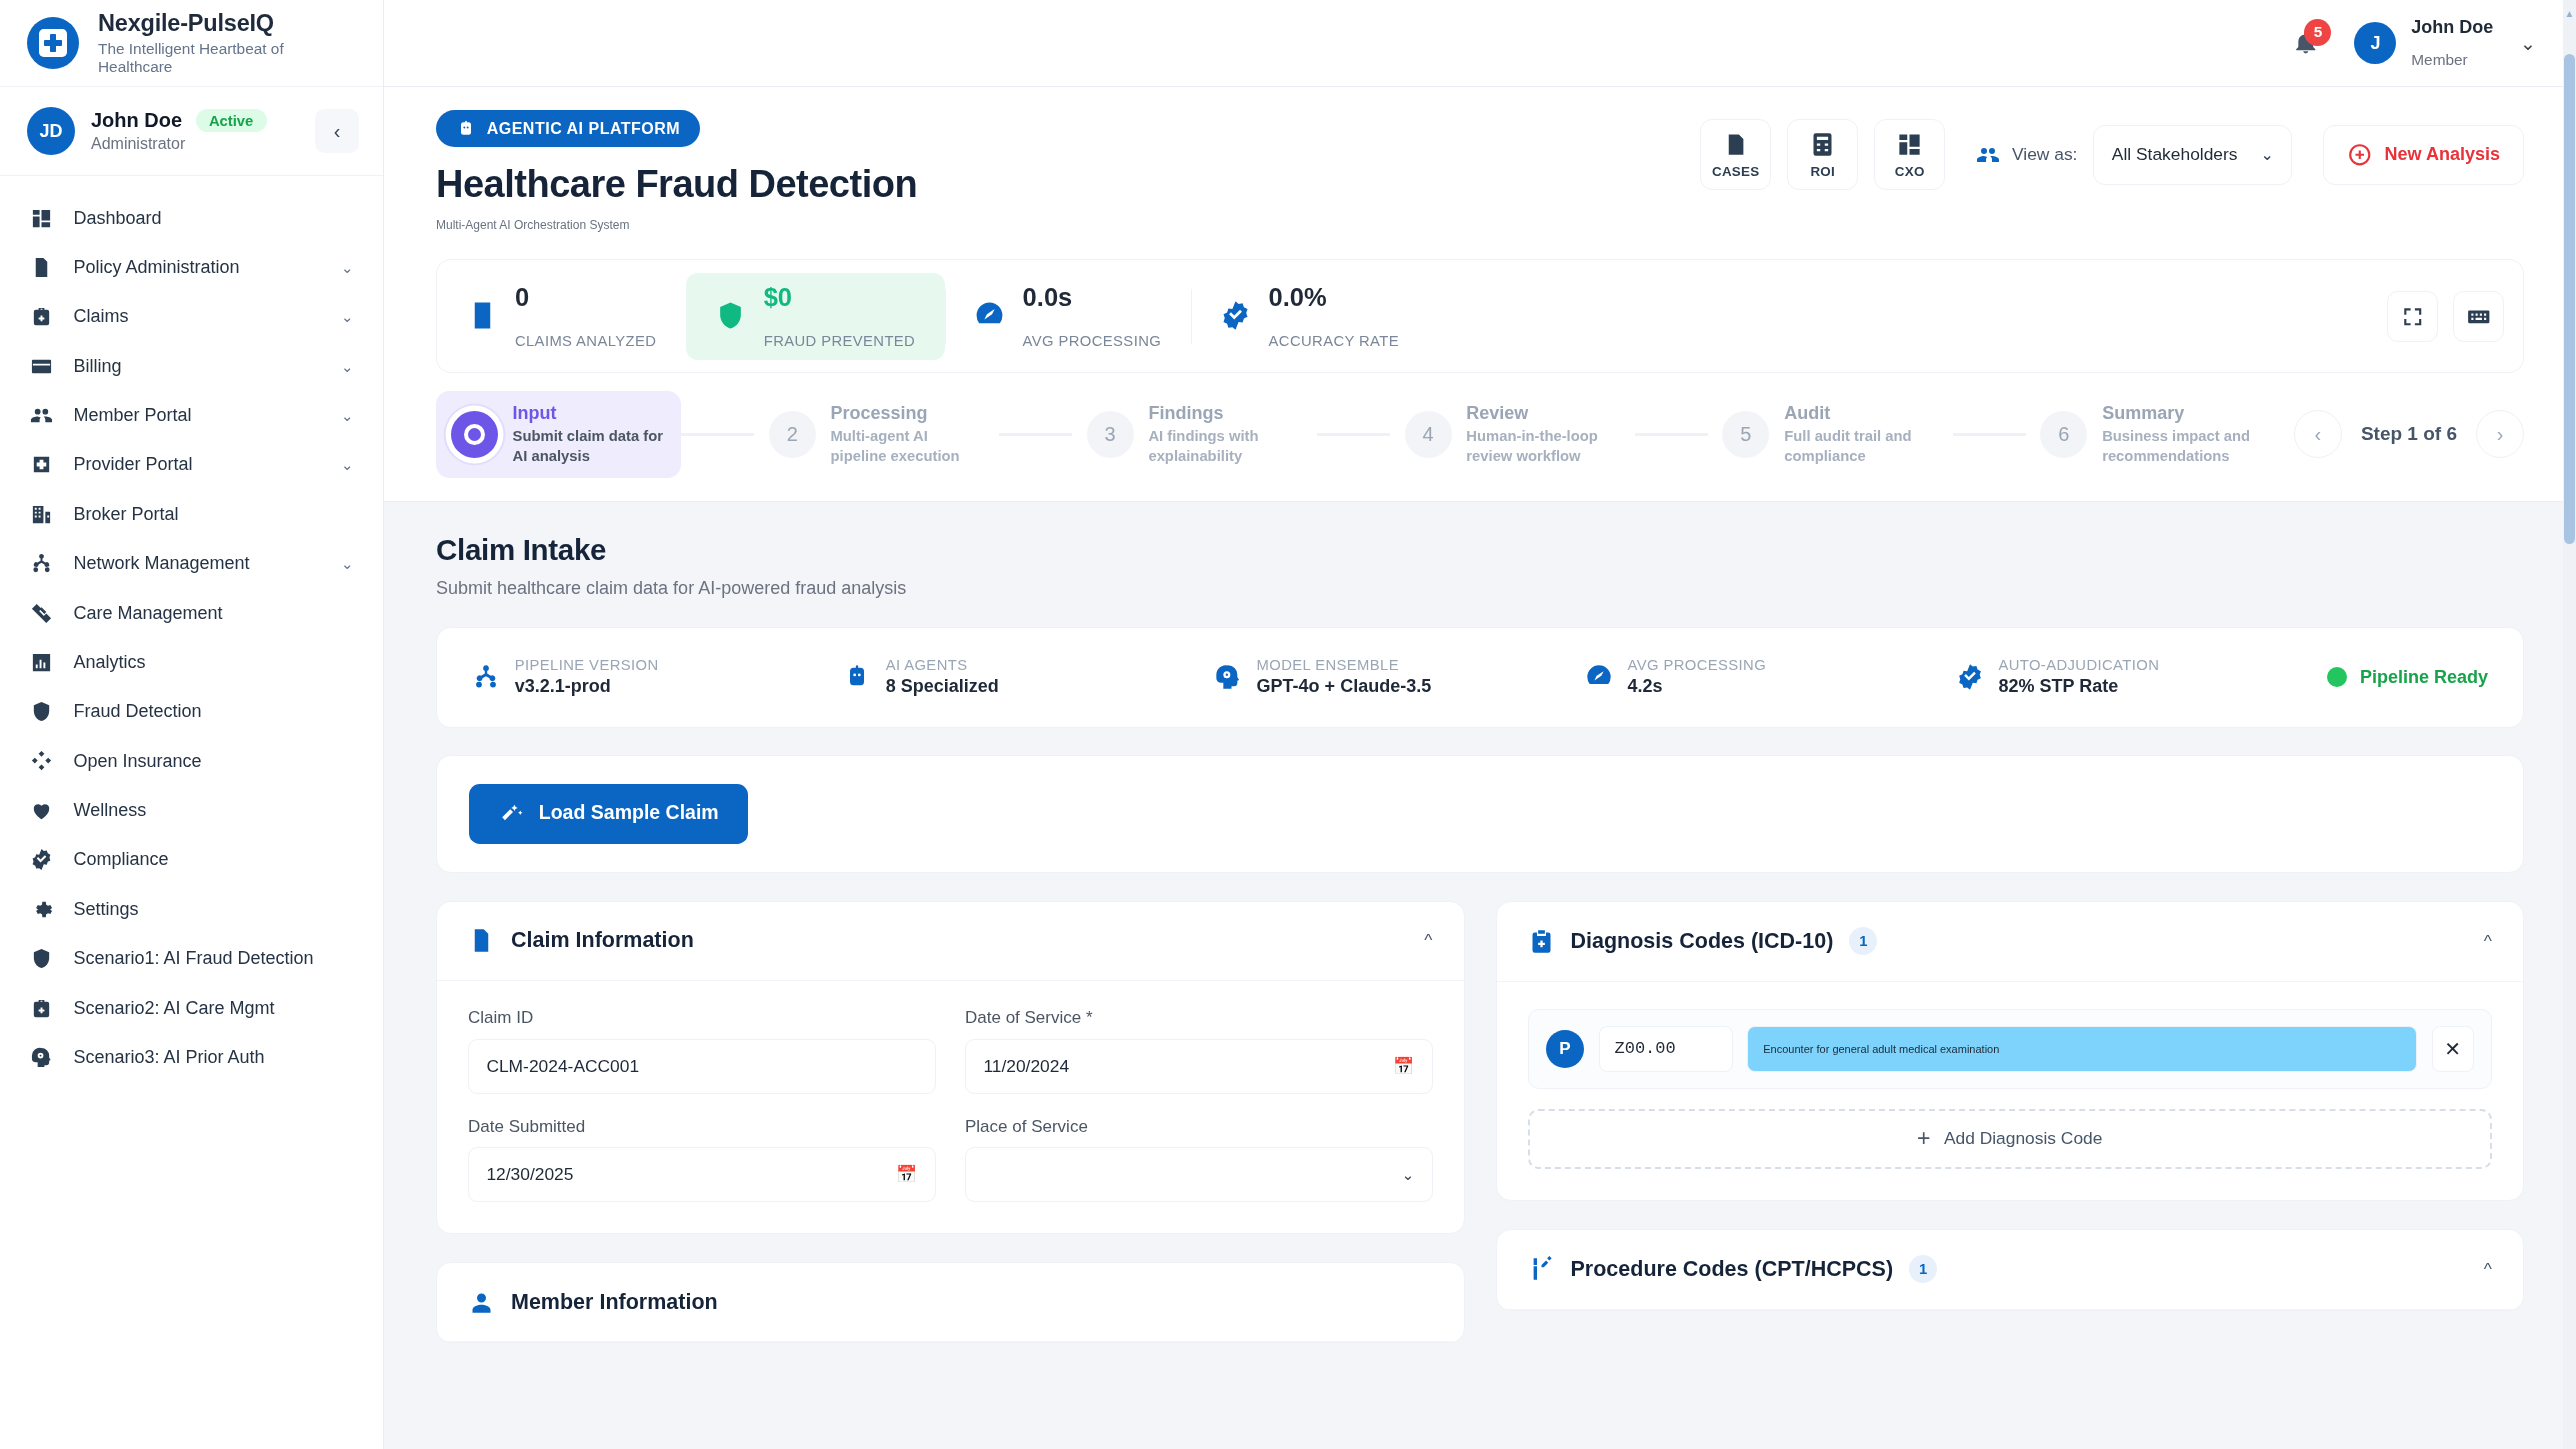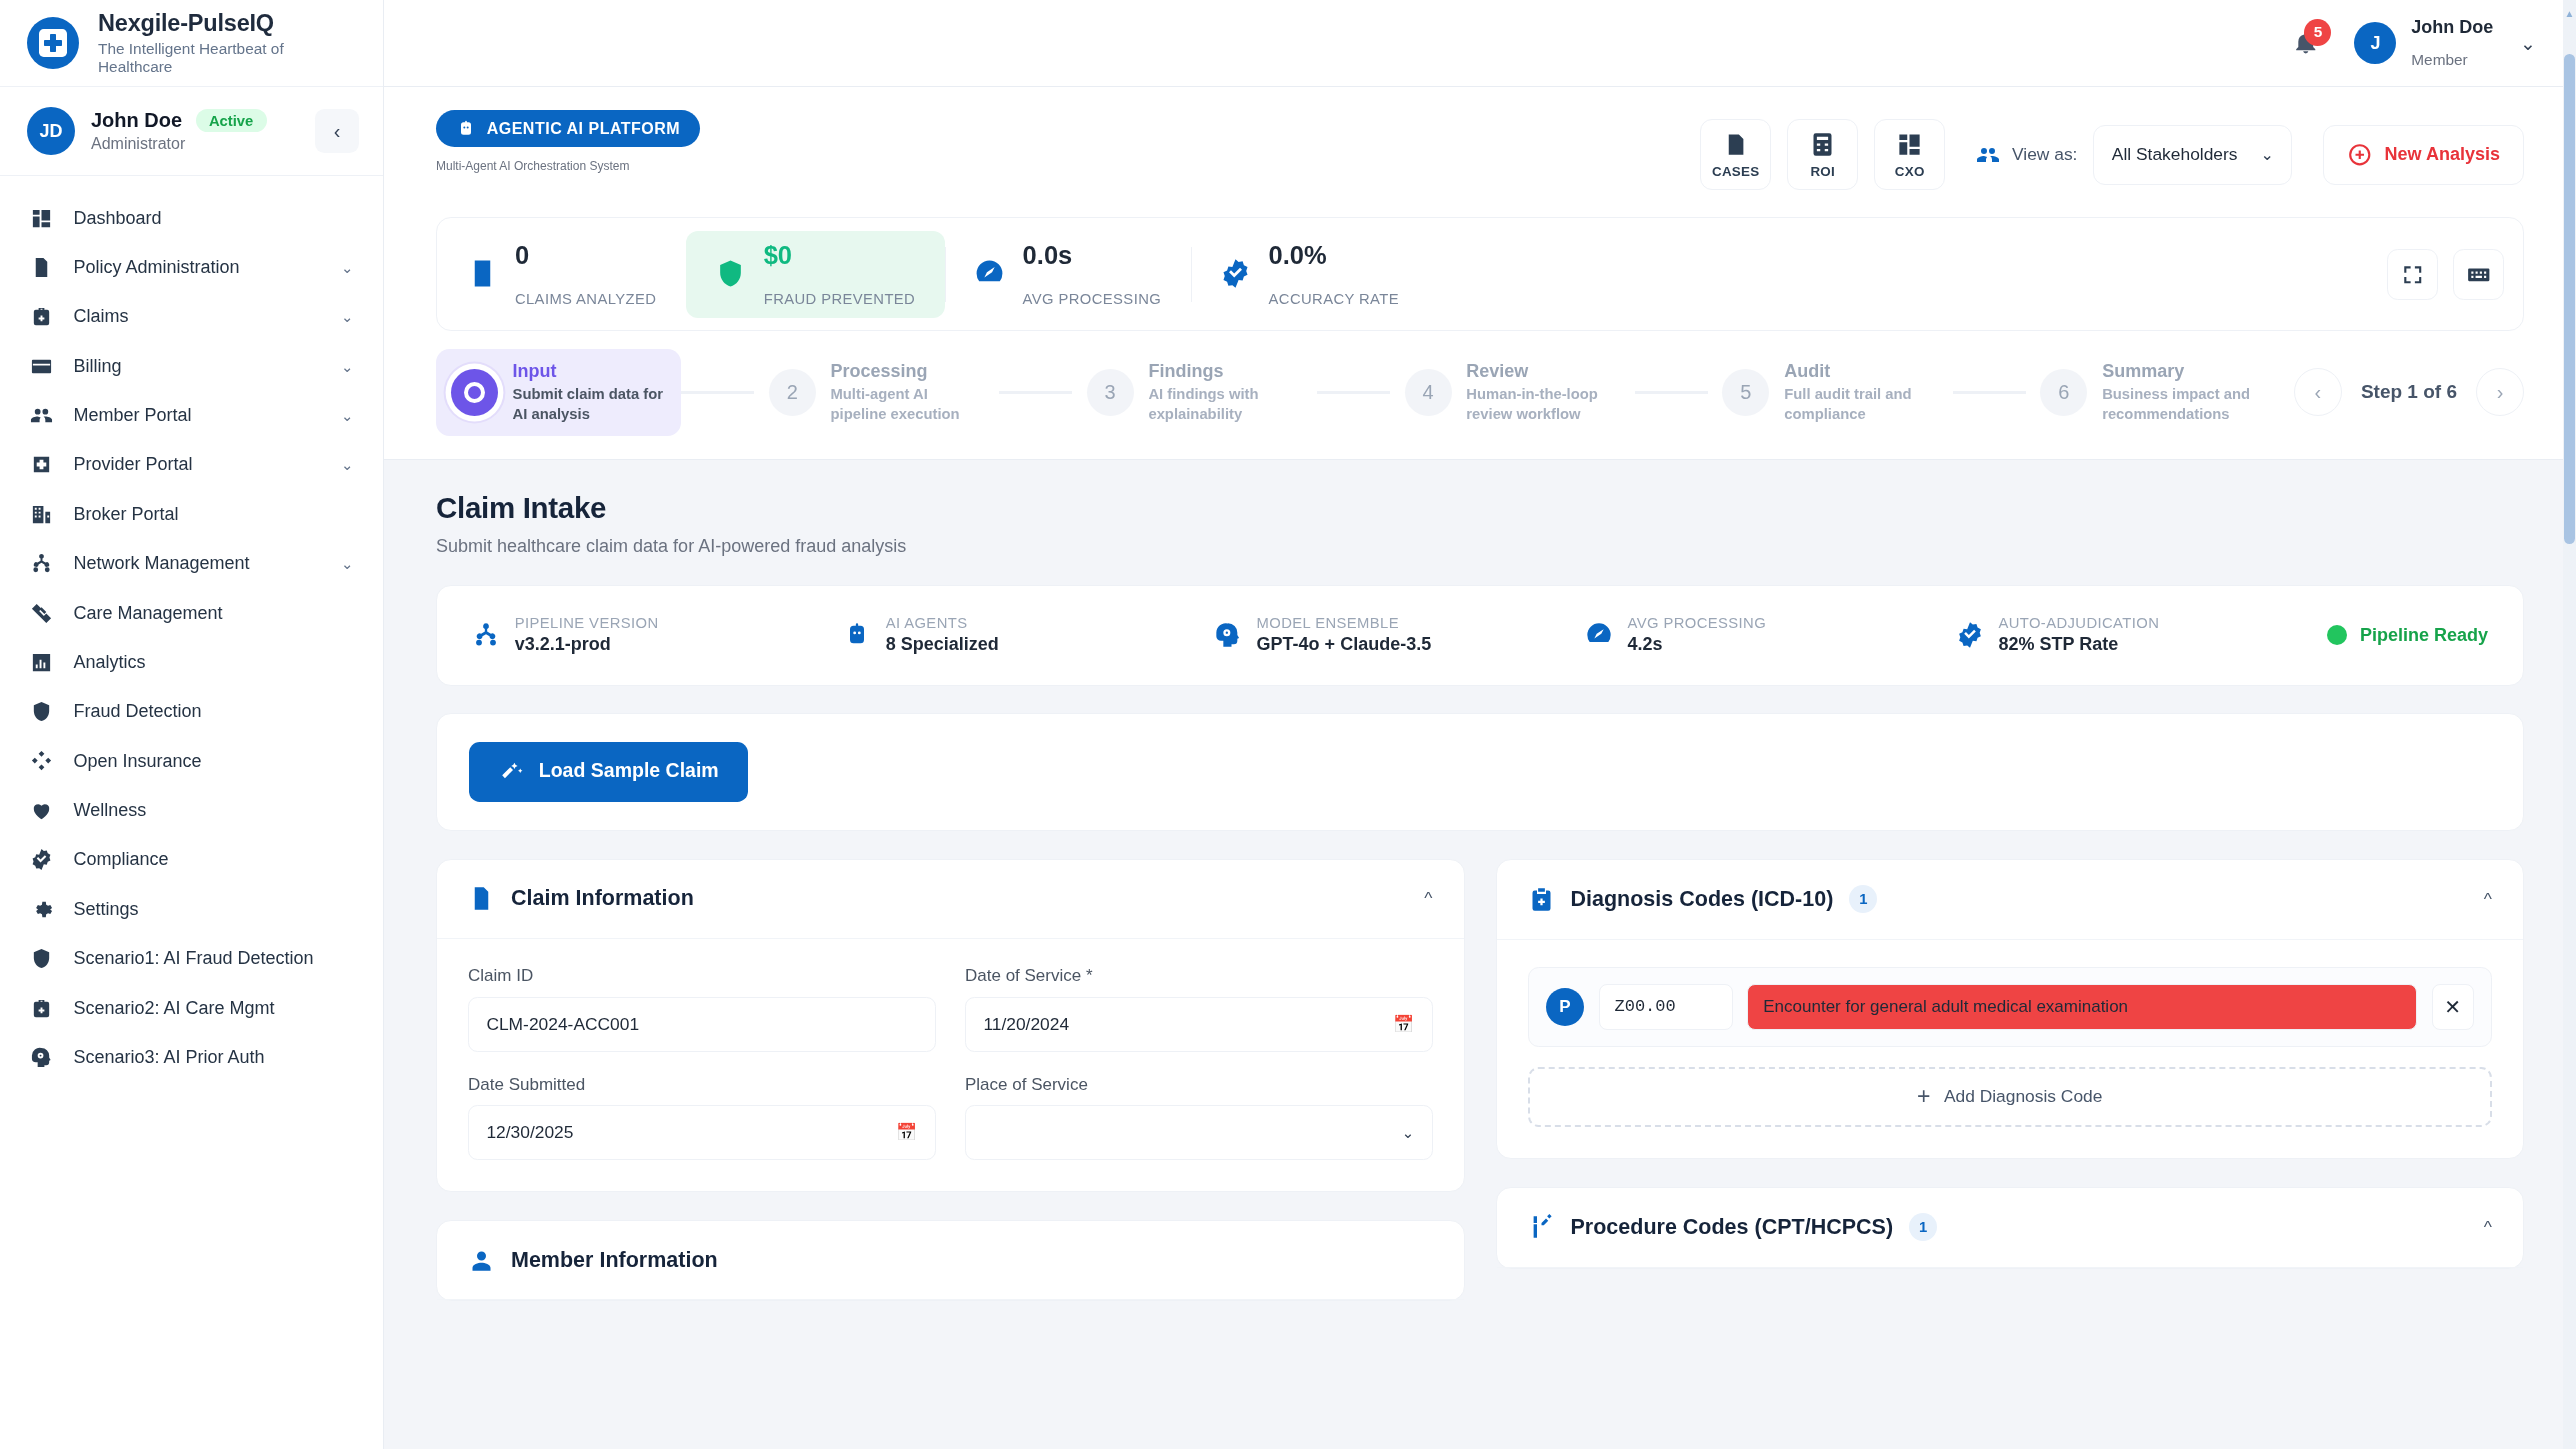--- a/index.html
+++ b/index.html
@@ -133,21 +133,21 @@
   .card-body { padding: 27px 31px 31px 31px; }
   .form-grid { display: grid; grid-template-columns: 1fr 1fr; gap: 23px 29.5px; }
   .field-lbl { font-size: 17px; color: #4b5563; margin-bottom: 10.7px; }
   .input { width: 100%; height: 55px; border: 1.3px solid #eef1f6; border-radius: 9.4px; background: #fff; font-size: 17.4px; color: #1f2937; padding: 0 17.4px; font-family: "Liberation Sans", sans-serif; display: flex; align-items: center; justify-content: space-between; }
   .input .cal { color: #111; font-size: 17px; }
   .input .arr { color: #334155; font-size: 14.8px; }
 
   .code-row { display: flex; align-items: center; gap: 14.8px; border: 1.3px solid #eef1f6; border-radius: 10.7px; background: #fbfcfe; padding: 16px 17.4px; }
   .p-badge { width: 38px; height: 38px; border-radius: 50%; background: #0a66c2; color: #fff; font-size: 17px; font-weight: 700; display: flex; align-items: center; justify-content: center; flex: 0 0 38px; }
   .code-in { width: 134px; height: 46px; border: 1.3px solid #eef1f6; border-radius: 8px; background: #fff; display: flex; align-items: center; padding: 0 14.8px; font-family: "Liberation Mono", monospace; font-size: 17px; color: #1f2937; flex: 0 0 134px; }
-  .desc-in { flex: 1; height: 46px; border: 1.3px solid #eef1f6; border-radius: 8px; background: #ef4444; display: flex; align-items: center; padding: 0 14.8px; font-size: 17px; color: #1f2937; }
+  .desc-in { flex: 1; height: 46px; border: 1.3px solid #eef1f6; border-radius: 8px; background: #7dd3fc; display: flex; align-items: center; padding: 0 14.8px; font-size: 11px; color: #1f2937; }
   .x-btn { width: 42px; height: 46px; border: 1.3px solid #eef1f6; border-radius: 8px; background: #fff; display: flex; align-items: center; justify-content: center; font-size: 20px; color: #1f2937; cursor: pointer; flex: 0 0 42px; }
   .add-row { margin-top: 20px; border: 2px dashed #d8dee8; border-radius: 10.7px; height: 60px; display: flex; align-items: center; justify-content: center; gap: 13.4px; cursor: pointer; }
   .add-row .plus { font-size: 23px; color: #475569; line-height: 1; }
   .add-row span.t { font-size: 17.4px; color: #475569; }
 
   .cut-title { font-size: 21.5px; font-weight: 700; color: #16243a; }
   .scrollbar { position: absolute; right: 0; top: 0; width: 13.4px; height: 1449px; background: #eef2f7; }
   .scroll-thumb { position: absolute; right: 1.3px; top: 54px; width: 10.7px; height: 490px; background: #a9c4e3; border-radius: 5.4px; }
   .scroll-up { position: absolute; right: 1.3px; top: 9.4px; width: 10.7px; height: 10.7px; color: #8fb2d8; font-size: 10px; text-align: center; line-height: 10.7px; }
 </style>
@@ -356,20 +356,21 @@
 
       <section class="hero">
         <div class="hero-top">
           <div class="hero-left">
             <div class="pill">
               <svg viewBox="0 0 24 24">
                   <path d="M12 2a1 1 0 0 1 1 1v1h2a3 3 0 0 1 3 3v9a3 3 0 0 1-3 3H9a3 3 0 0 1-3-3V7a3 3 0 0 1 3-3h2V3a1 1 0 0 1 1-1zm-2 7a1.2 1.2 0 1 0 0 2.4A1.2 1.2 0 0 0 10 9zm4 0a1.2 1.2 0 1 0 0 2.4A1.2 1.2 0 0 0 14 9zm-5 5h6v2H9z"></path>
                 </svg>
               <span>AGENTIC AI PLATFORM</span>
             </div>
+            <h1 class="hero-title">Healthcare Fraud Detection</h1>
             <div class="hero-sub">Multi-Agent AI Orchestration System</div>
           </div>
 
           <div class="hero-right">
             <div class="icon-card">
               <svg viewBox="0 0 24 24">
                   <path d="M6 3h9l4 4v14H6zm2 4h5v2H8zm0 4h5v2H8zm0 4h5v2H8z"></path>
                 </svg>
               <span>CASES</span>
             </div>

